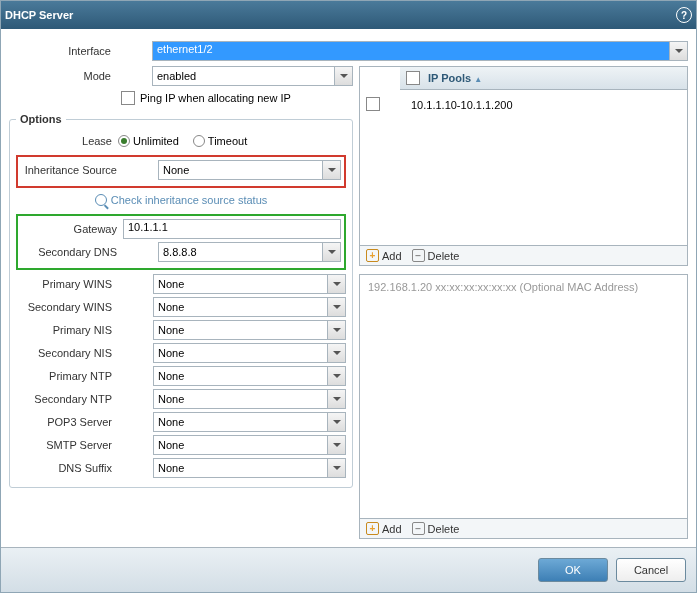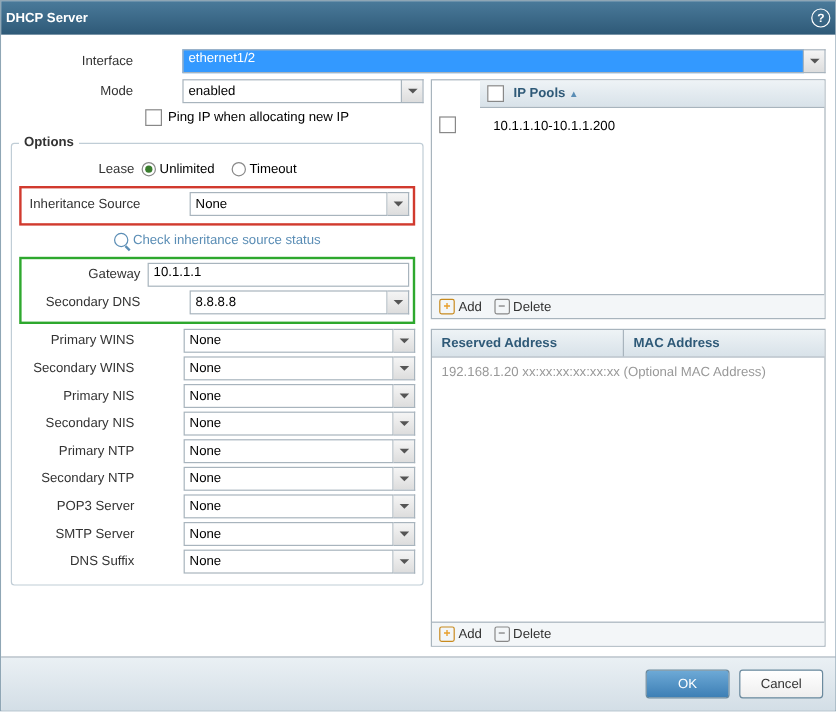--- a/index.html
+++ b/index.html
@@ -226,24 +226,20 @@
                 <span>Add</span>
               </div>
             <div class="action-btn">
                 <span class="icon-circle icon-minus">−</span>
                 <span>Delete</span>
               </div>
           </div>
         </div>
 
         <div class="panel reserved-panel">
-          <div class="reserved-header">
-            <div class="col-addr">Reserved Address</div>
-            <div class="col-mac">MAC Address</div>
-          </div>
           <div class="reserved-body">192.168.1.20 xx:xx:xx:xx:xx:xx (Optional MAC Address)</div>
           <div class="panel-footer">
             <div class="action-btn">
                 <span class="icon-circle icon-plus">+</span>
                 <span>Add</span>
               </div>
             <div class="action-btn">
                 <span class="icon-circle icon-minus">−</span>
                 <span>Delete</span>
               </div>

